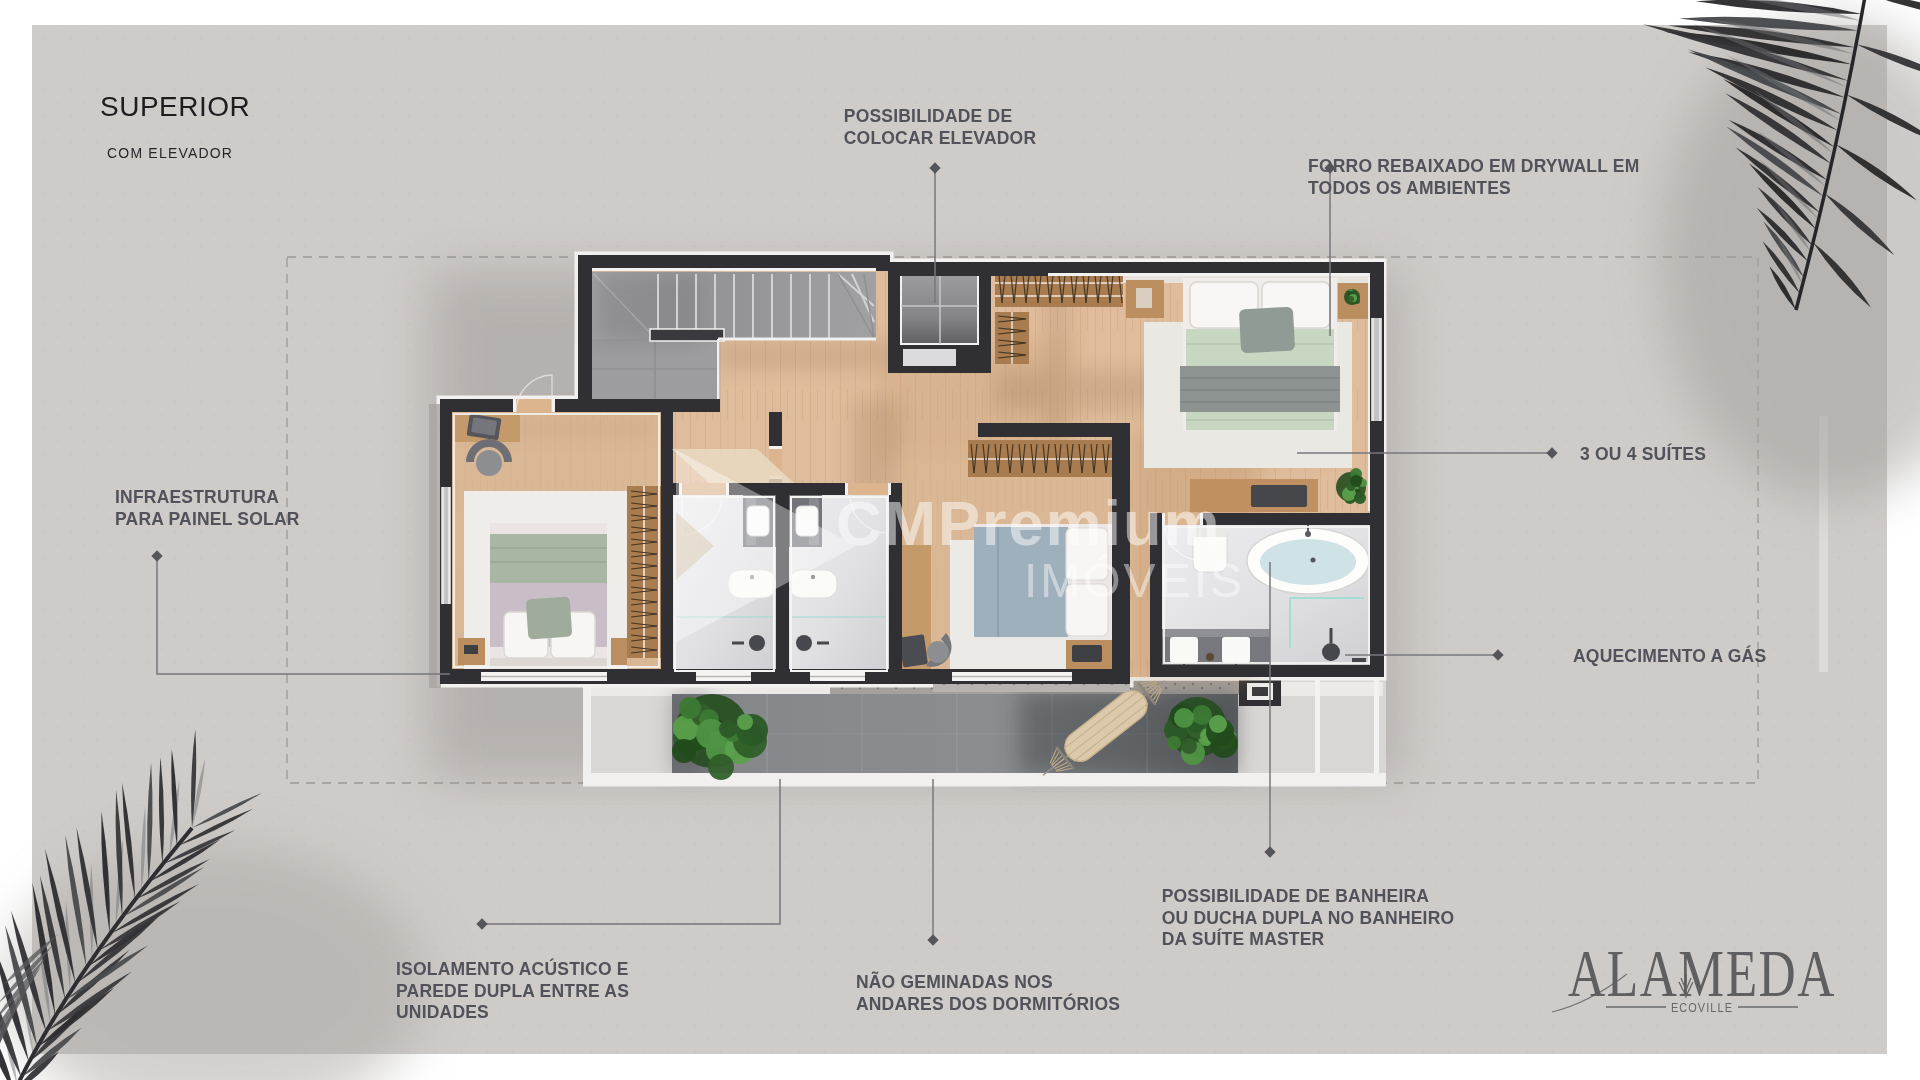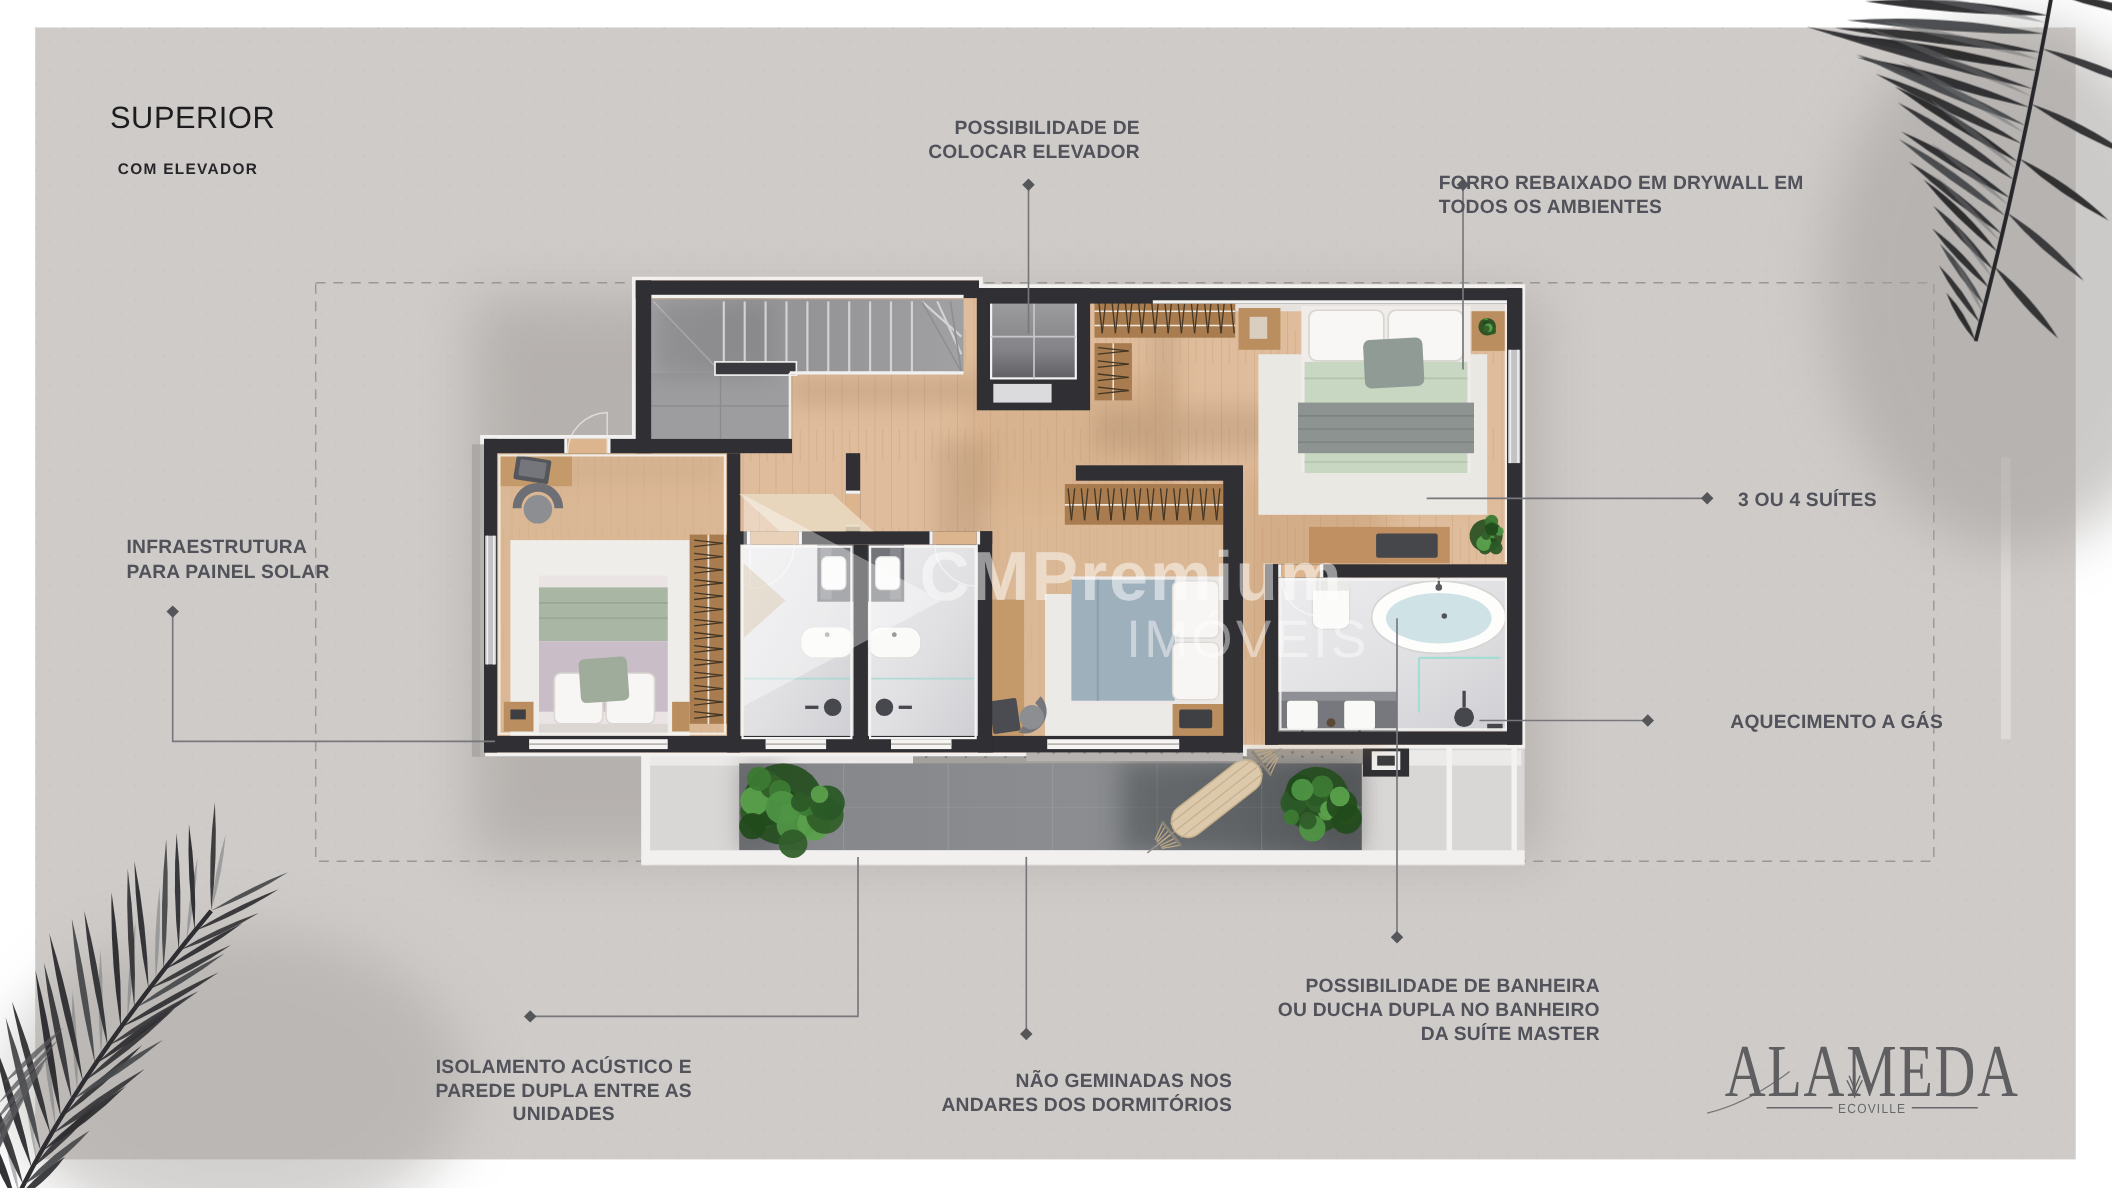--- a/index.html
+++ b/index.html
@@ -3,23 +3,23 @@
 <meta charset="utf-8">
 <title>Superior</title>
 <style>
   html,body{margin:0;padding:0;background:#ffffff;width:1920px;height:1080px;overflow:hidden;}
   body{font-family:"Liberation Sans", sans-serif;position:relative;}
   .panel{position:absolute;left:32px;top:25px;width:1855px;height:1029px;background:#cfcbc8;
     background-image:radial-gradient(#cac6c3 1px, rgba(0,0,0,0) 1.1px),radial-gradient(#cbc7c4 1px, rgba(0,0,0,0) 1.1px);
     background-size:26px 26px;background-position:0 0,13px 13px;}
   svg.scene{position:absolute;left:0;top:0;}
   .t{position:absolute;color:#51525a;font-weight:bold;font-size:17.5px;line-height:21.5px;letter-spacing:.2px;}
-  .ctr{text-align:right;transform:translateX(-50%);}
+  .ctr{text-align:left;transform:translateX(-50%);}
   .title{position:absolute;left:100px;top:91px;font-size:28px;letter-spacing:0.5px;color:#1d1d1f;font-weight:normal;}
-  .subtitle{position:absolute;left:107px;top:145px;font-size:14px;letter-spacing:1.2px;color:#26262a;font-weight:bold;}
+  .subtitle{position:absolute;left:107px;top:145px;font-size:14px;letter-spacing:1.2px;color:#26262a;font-weight:normal;}
 </style>
 </head>
 <body>
 
 <div class="panel"></div>
 <svg class="scene" width="1920" height="1080" viewBox="0 0 1920 1080">
 <defs>
   <linearGradient id="deckg" x1="0" y1="0" x2="1" y2="0">
     <stop offset="0" stop-color="#6f7174"></stop>
         <stop offset="0.12" stop-color="#85878a"></stop>
@@ -792,17 +792,17 @@
 <div class="t ctr" style="left:940px;top:106px;">POSSIBILIDADE DE<br>COLOCAR ELEVADOR</div>
 
 <div class="t" style="left:1308px;top:112px;margin-top:44px;">FORRO REBAIXADO EM DRYWALL EM<br>TODOS OS AMBIENTES</div>
 
 <div class="t" style="left:1580px;top:444px;text-align:right;">3 OU 4 SUÍTES</div>
 
 <div class="t" style="left:1573px;top:646px;">AQUECIMENTO A GÁS</div>
 
 <div class="t" style="left:115px;top:487px;">INFRAESTRUTURA<br>PARA PAINEL SOLAR</div>
 
-<div class="t" style="left:396px;top:959px;text-align:center;">ISOLAMENTO ACÚSTICO E<br>PAREDE DUPLA ENTRE AS<br>UNIDADES</div>
+<div class="t" style="left:396px;top:959px;">ISOLAMENTO ACÚSTICO E<br>PAREDE DUPLA ENTRE AS<br>UNIDADES</div>
 
 <div class="t ctr" style="left:988px;top:972px;">NÃO GEMINADAS NOS<br>ANDARES DOS DORMITÓRIOS</div>
 
 <div class="t ctr" style="left:1308px;top:886px;">POSSIBILIDADE DE BANHEIRA<br>OU DUCHA DUPLA NO BANHEIRO<br>DA SUÍTE MASTER</div>
 
 </body></html>

